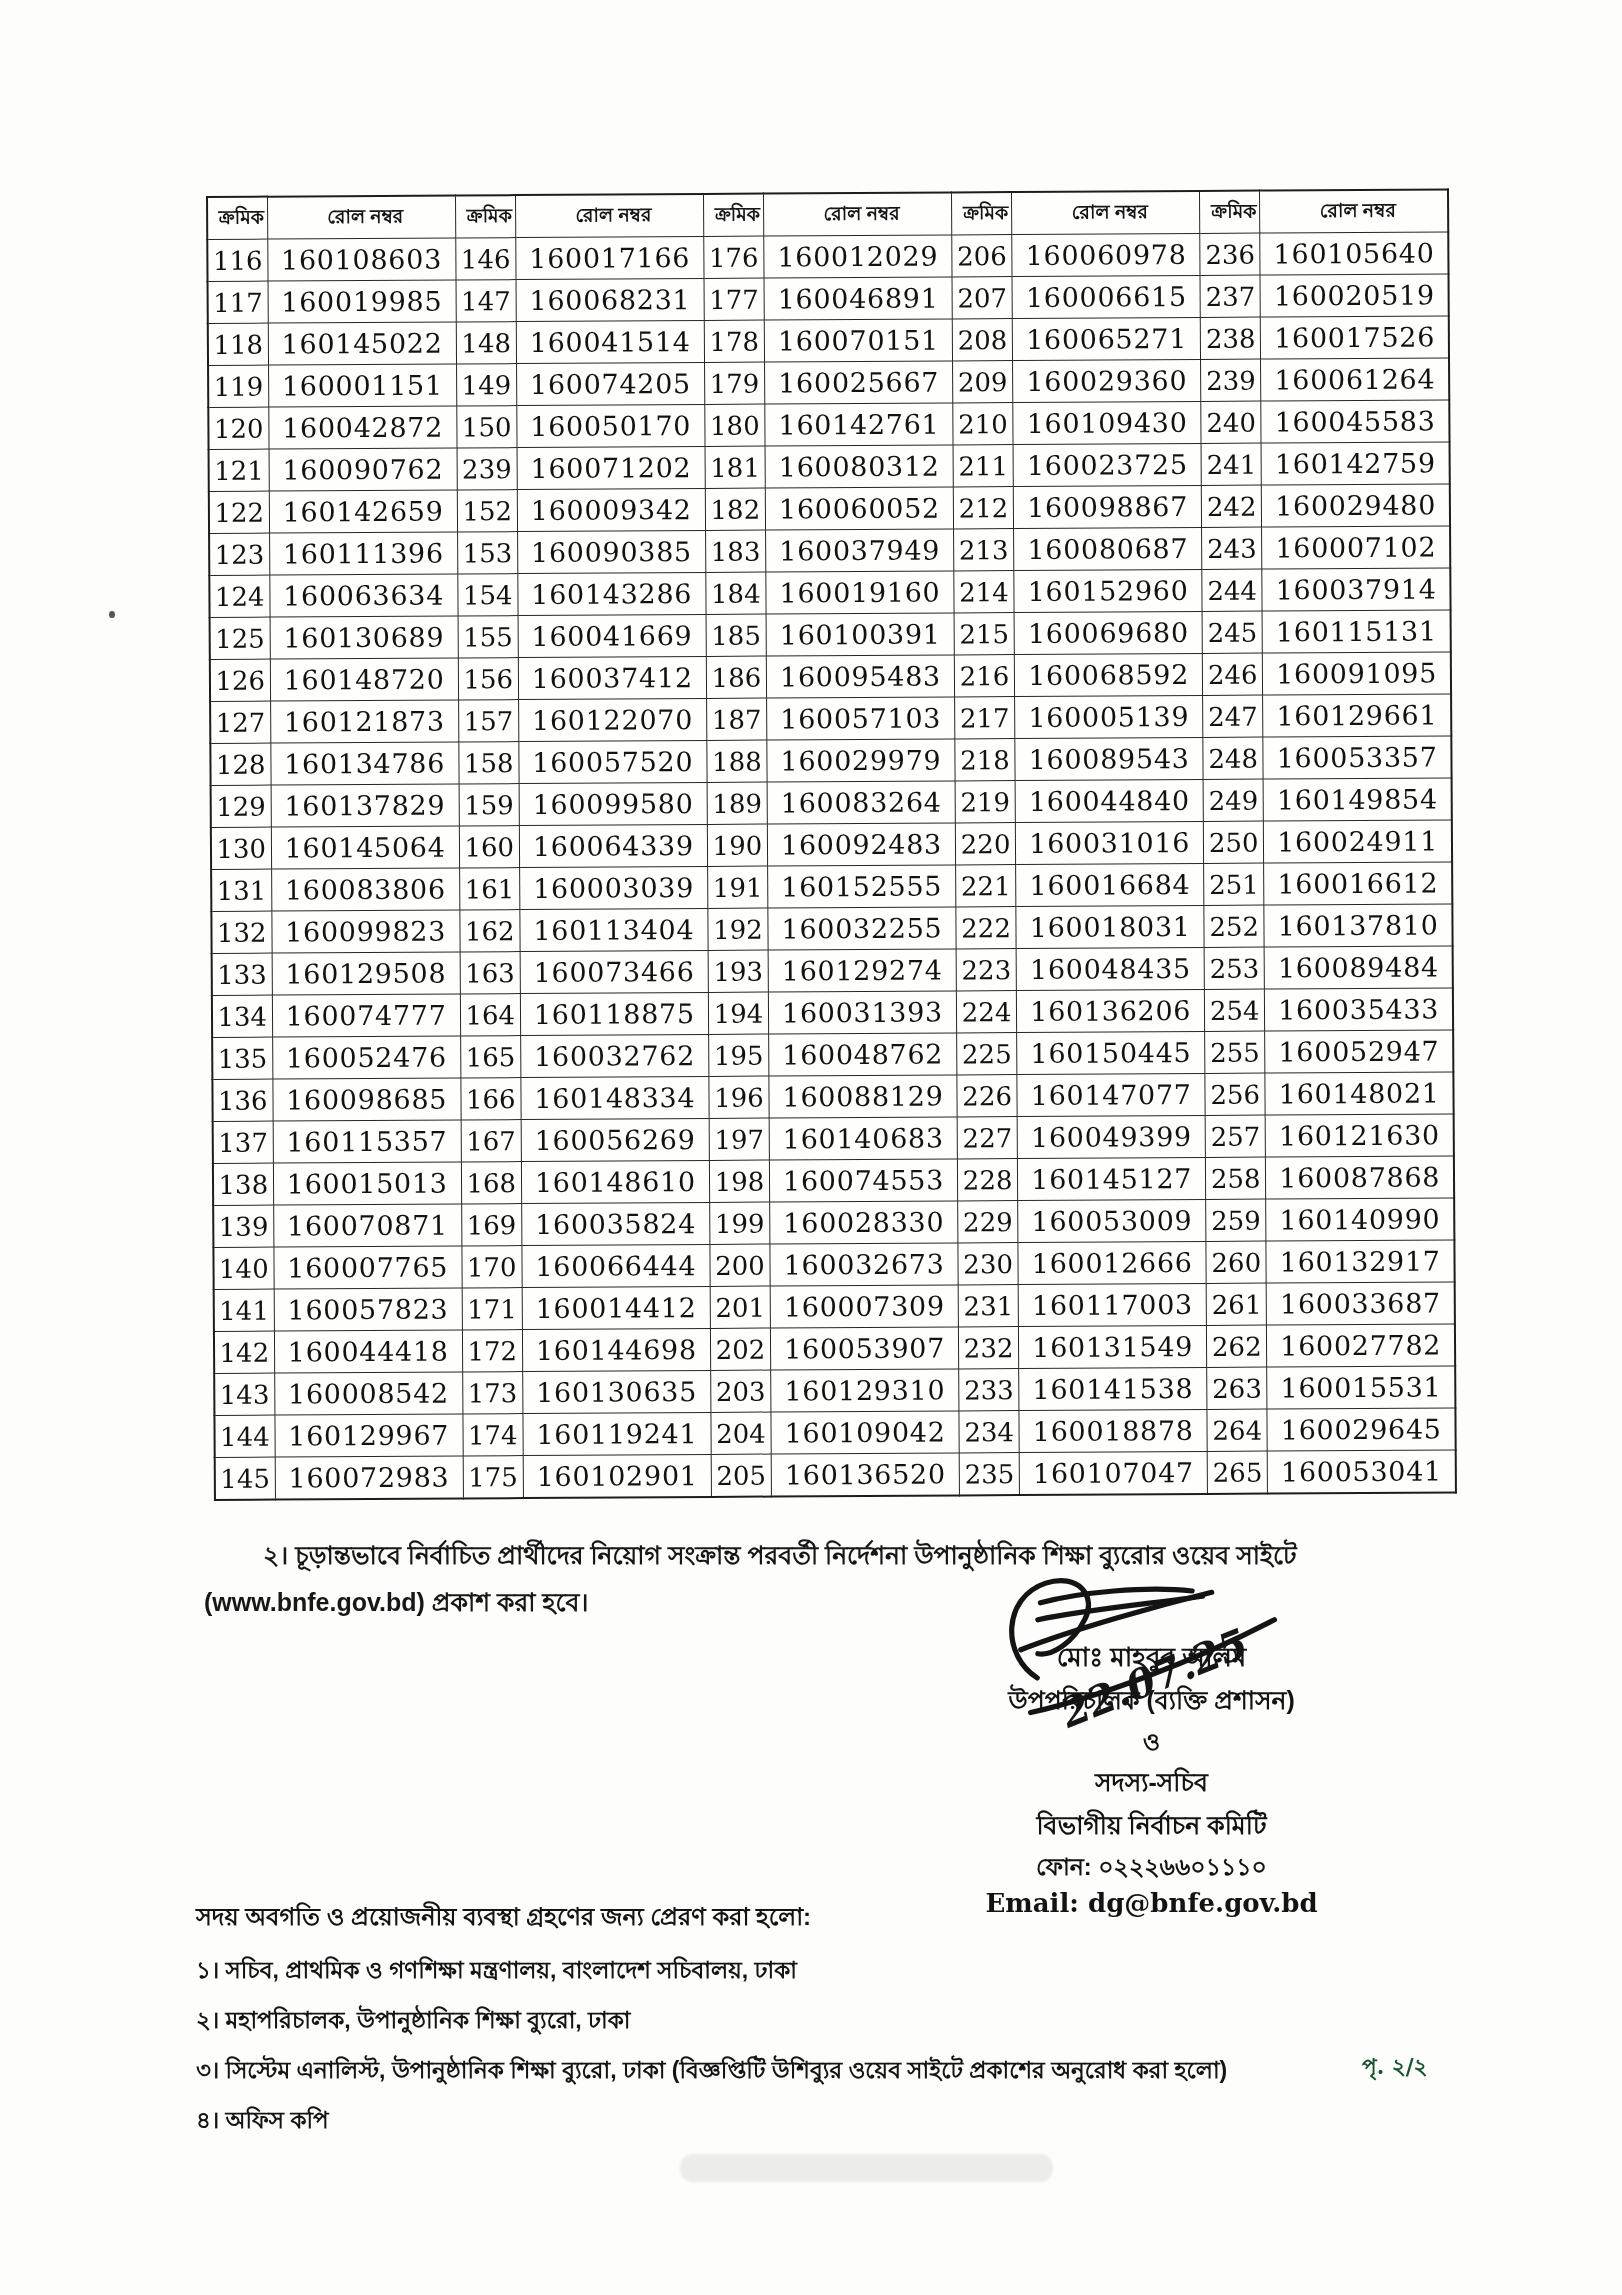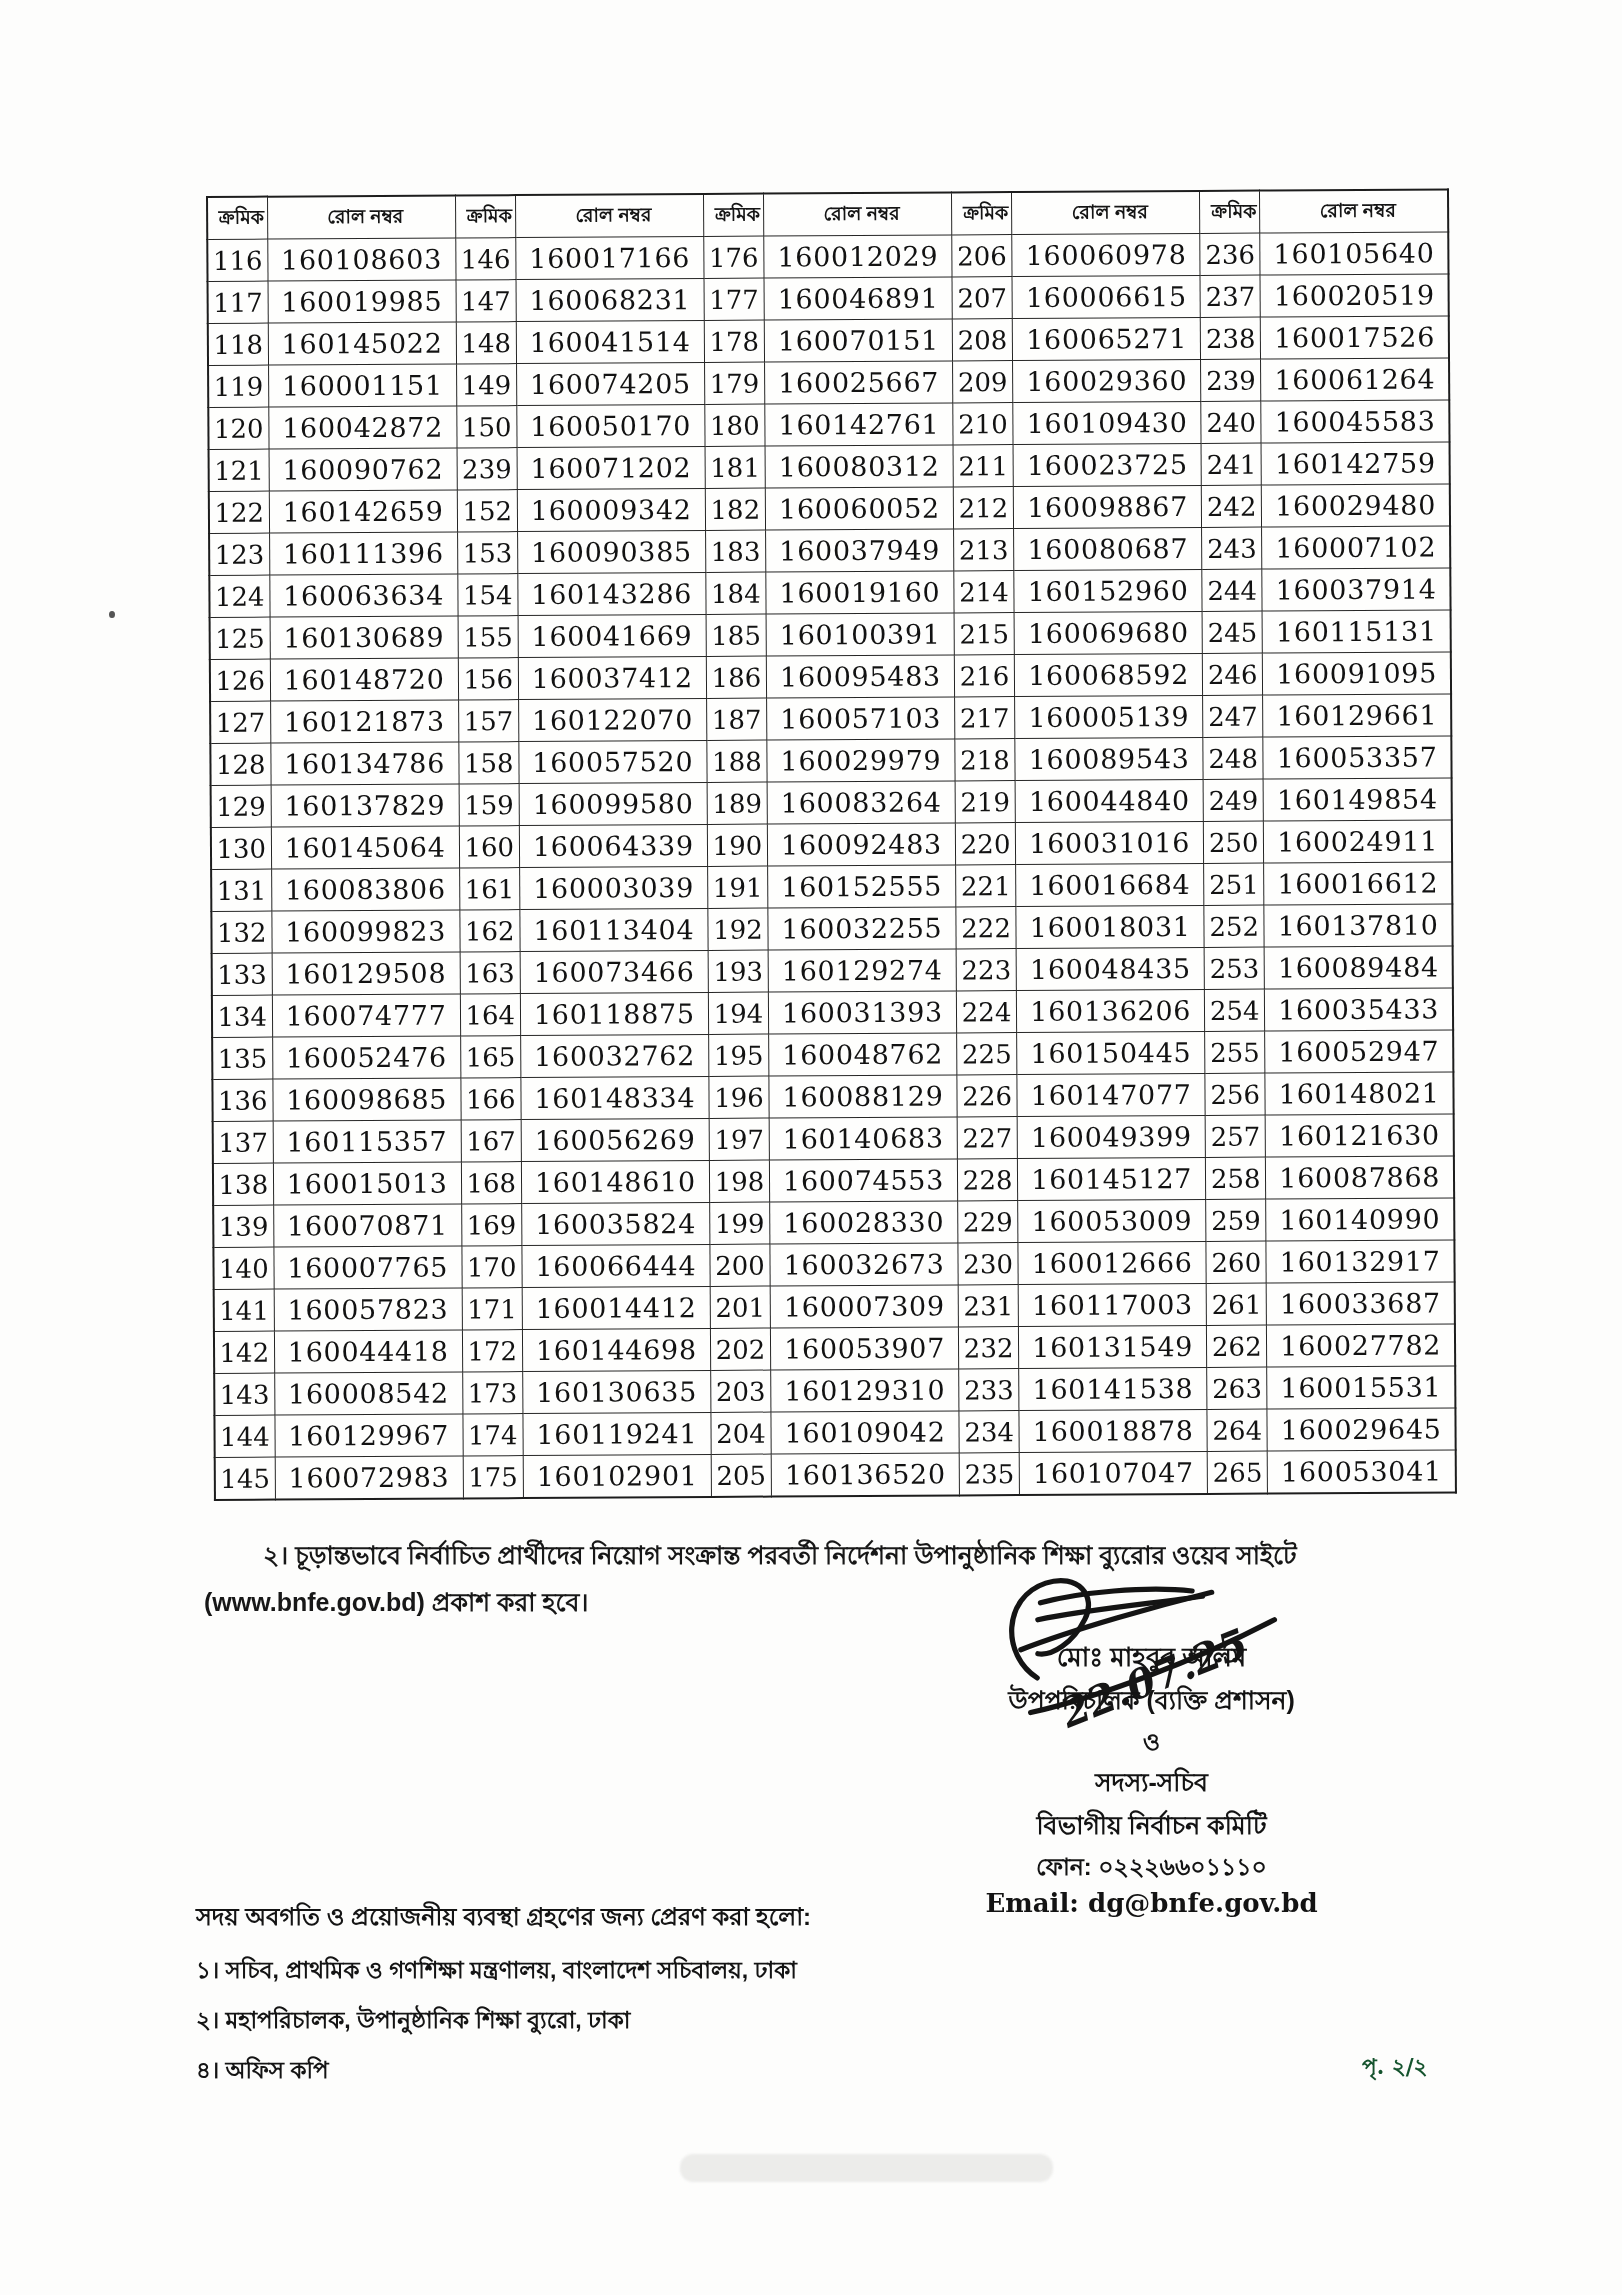--- a/index.html
+++ b/index.html
@@ -478,20 +478,21 @@
     <div class="sig-role1">সদস্য-সচিব</div>
     <div class="sig-role2">বিভাগীয় নির্বাচন কমিটি</div>
     <div class="sig-phone">ফোন: ০২২২৬৬০১১১০</div>
     <div class="sig-email">Email: dg@bnfe.gov.bd</div>
   </div>
 
   <div class="dist">
     <div class="dist-heading">সদয় অবগতি ও প্রয়োজনীয় ব্যবস্থা গ্রহণের জন্য প্রেরণ করা হলো:</div>
     <div class="dist-item">১। সচিব, প্রাথমিক ও গণশিক্ষা মন্ত্রণালয়, বাংলাদেশ সচিবালয়, ঢাকা</div>
     <div class="dist-item">২। মহাপরিচালক, উপানুষ্ঠানিক শিক্ষা ব্যুরো, ঢাকা</div>
+    <div class="dist-item">৩। সিস্টেম এনালিস্ট, উপানুষ্ঠানিক শিক্ষা ব্যুরো, ঢাকা (বিজ্ঞপ্তিটি উশিব্যুর ওয়েব সাইটে প্রকাশের অনুরোধ করা হলো)</div>
     <div class="dist-item">৪। অফিস কপি</div>
   </div>
 
   <div class="page-number">পৃ. ২/২</div>
 
   <div class="scan-dot"></div>
   <div class="scan-smudge"></div>
 
 </div>
 

